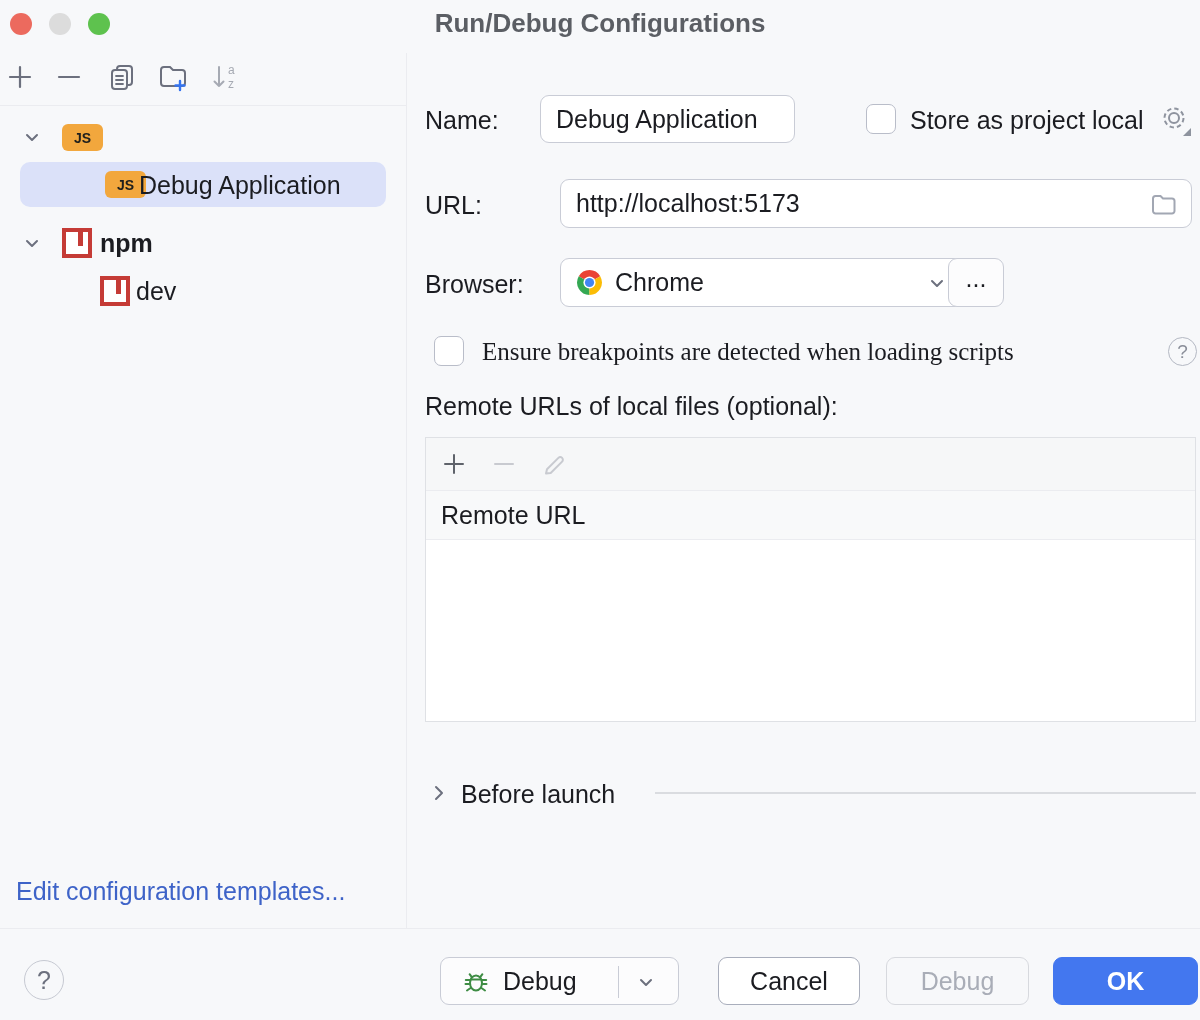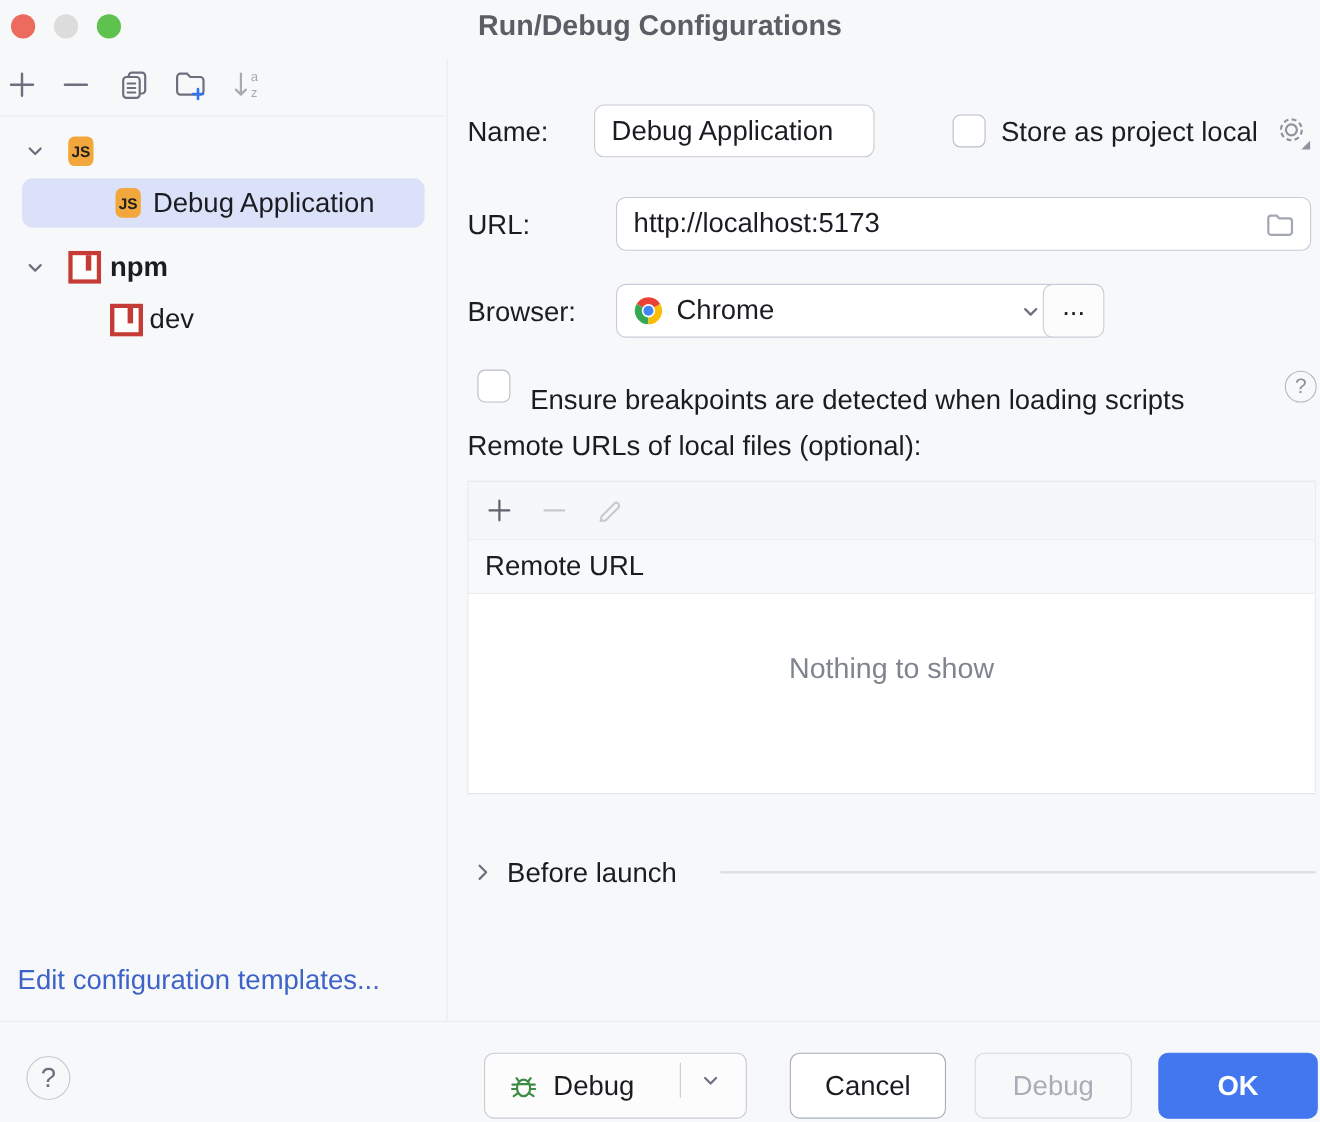--- a/index.html
+++ b/index.html
@@ -13,21 +13,21 @@
   .abs{position:absolute;}
   .tl{position:absolute;top:13px;width:22px;height:22px;border-radius:50%;}
   .title{position:absolute;top:8px;left:0;width:1200px;text-align:center;
     font-size:26px;font-weight:700;color:#5B5E64;}
   .sep-h{position:absolute;background:#EBECF0;}
   .icon-btn{position:absolute;width:34px;height:34px;display:flex;align-items:center;justify-content:center;border-radius:6px;}
   .tree-row{position:absolute;left:0;width:406px;height:44px;}
   .tree-label{position:absolute;top:50%;transform:translateY(-50%);font-size:25px;white-space:nowrap;}
   .bold{font-weight:700;}
   .selrow{position:absolute;left:20px;top:162px;width:366px;height:45px;background:#DBE1F9;border-radius:10px;}
-  .js-badge{position:absolute;width:23px;height:27px;background:#F2A73D;border-radius:6px;
+  .js-badge{position:absolute;width:41px;height:27px;background:#F2A73D;border-radius:6px;
     display:flex;align-items:center;justify-content:center;font-size:14px;font-weight:700;color:#20201D;}
   .link{position:absolute;font-size:25px;color:#3E63C8;white-space:nowrap;cursor:pointer;}
   .lbl{position:absolute;font-size:25px;color:#1B1C21;white-space:nowrap;}
   .field{position:absolute;background:#FFFFFF;border:1px solid #C9CCD6;border-radius:9px;box-sizing:border-box;}
   .field input{width:100%;height:100%;border:none;outline:none;background:transparent;
     font-family:inherit;font-size:25px;color:#1B1C21;padding:0 15px;box-sizing:border-box;border-radius:9px;}
   .checkbox{position:absolute;width:30px;height:30px;background:#fff;border:1.5px solid #B9BDC9;border-radius:7px;box-sizing:border-box;}
   .help-circle{position:absolute;border:1.5px solid #B4B8C3;border-radius:50%;box-sizing:border-box;
     display:flex;align-items:center;justify-content:center;color:#8A8E99;}
   .select{display:flex;align-items:center;padding:0 15px;gap:12px;}
@@ -35,21 +35,21 @@
   .table{position:absolute;left:425px;top:437px;width:771px;height:285px;
     border:1px solid #DFE1E5;box-sizing:border-box;background:#fff;display:flex;flex-direction:column;}
   .table-toolbar{height:52px;background:#F6F7F8;border-bottom:1px solid #EBECF0;
     display:flex;align-items:center;gap:22px;padding-left:14px;flex:0 0 auto;}
   .table-header{height:48px;background:#F8F9FA;border-bottom:1px solid #EBECF0;display:flex;flex:0 0 auto;}
   .th1{width:385px;border-right:1px solid #E6E8EB;display:flex;align-items:center;padding-left:18px;
     font-size:25px;box-sizing:border-box;}
   .th2{flex:1;display:flex;align-items:center;padding-left:15px;font-size:25px;}
   .table-body{flex:1;display:flex;align-items:flex-start;justify-content:center;background:#FFFFFF;}
   .empty-text{margin-top:52px;font-size:26px;color:#7F848F;}
-  .btn{position:absolute;height:60px;border-radius:9px;box-sizing:border-box;
+  .btn{position:absolute;height:48px;border-radius:9px;box-sizing:border-box;
     display:flex;align-items:center;justify-content:center;font-size:25px;cursor:pointer;}
   .btn-secondary{background:#FFFFFF;border:1px solid #C3C6CF;color:#1B1C21;}
   .btn-disabled{background:transparent;border:1px solid #D7D9DE;color:#A9ADB7;}
   .btn-primary{background:#4377EF;border:1px solid #4377EF;color:#FFFFFF;font-weight:600;}
 </style>
 </head>
 <body>
 
 <div class="tl" style="left:10px;background:#EC6A5E;"></div>
 <div class="tl" style="left:49px;background:#DCDCDC;"></div>
@@ -174,21 +174,21 @@
     <svg width="22" height="22" viewBox="0 0 22 22">
         <path d="M6 9l5 5 5-5" fill="none" stroke="#6C707E" stroke-width="2" stroke-linecap="round" stroke-linejoin="round"></path>
       </svg>
   </span>
 </div>
 <div class="btn btn-secondary" style="left:948px;top:258px;width:56px;height:49px;border-color:#C9CCD6;background:#FCFCFD;">
   <span style="margin-top:-8px;">...</span>
 </div>
 
 <span class="checkbox" style="left:434px;top:336px;"></span>
-<span class="lbl" style="left:482px;top:350px;">Ensure breakpoints are detected when loading scripts</span>
+<span class="lbl" style="left:482px;top:338px;font-family:Liberation Serif, serif;">Ensure breakpoints are detected when loading scripts</span>
 <div class="help-circle" style="left:1168px;top:337px;width:29px;height:29px;font-size:19px;">
   <span>?</span>
 </div>
 
 <span class="lbl" style="left:425px;top:392px;">Remote URLs of local files (optional):</span>
 
 <div class="table">
   <div class="table-toolbar">
     <span style="display:flex;">
       <svg width="28" height="28" viewBox="0 0 28 28">
@@ -202,23 +202,20 @@
     </span>
     <span style="display:flex;">
       <svg width="30" height="30" viewBox="0 0 30 30">
         <path d="M6 24.5l1-4.2L18.4 8.9a2.6 2.6 0 0 1 3.7 3.7L10.7 24 6 24.5z" fill="none" stroke="#C8CAD0" stroke-width="2" stroke-linejoin="round"></path>
       </svg>
     </span>
   </div>
   <div class="table-header">
     <div class="th2">Remote URL</div>
   </div>
-  <div class="table-body">
-    <span class="empty-text">Nothing to show</span>
-  </div>
 </div>
 
 <span class="abs" style="left:427px;top:781px;">
   <svg width="24" height="24" viewBox="0 0 24 24">
     <path d="M9 6l6 6-6 6" fill="none" stroke="#6C707E" stroke-width="2" stroke-linecap="round" stroke-linejoin="round"></path>
   </svg>
 </span>
 <span class="lbl" style="left:461px;top:780px;">Before launch</span>
 <div class="sep-h" style="left:655px;top:792px;width:541px;height:2px;background:#DADCE0;"></div>
 

